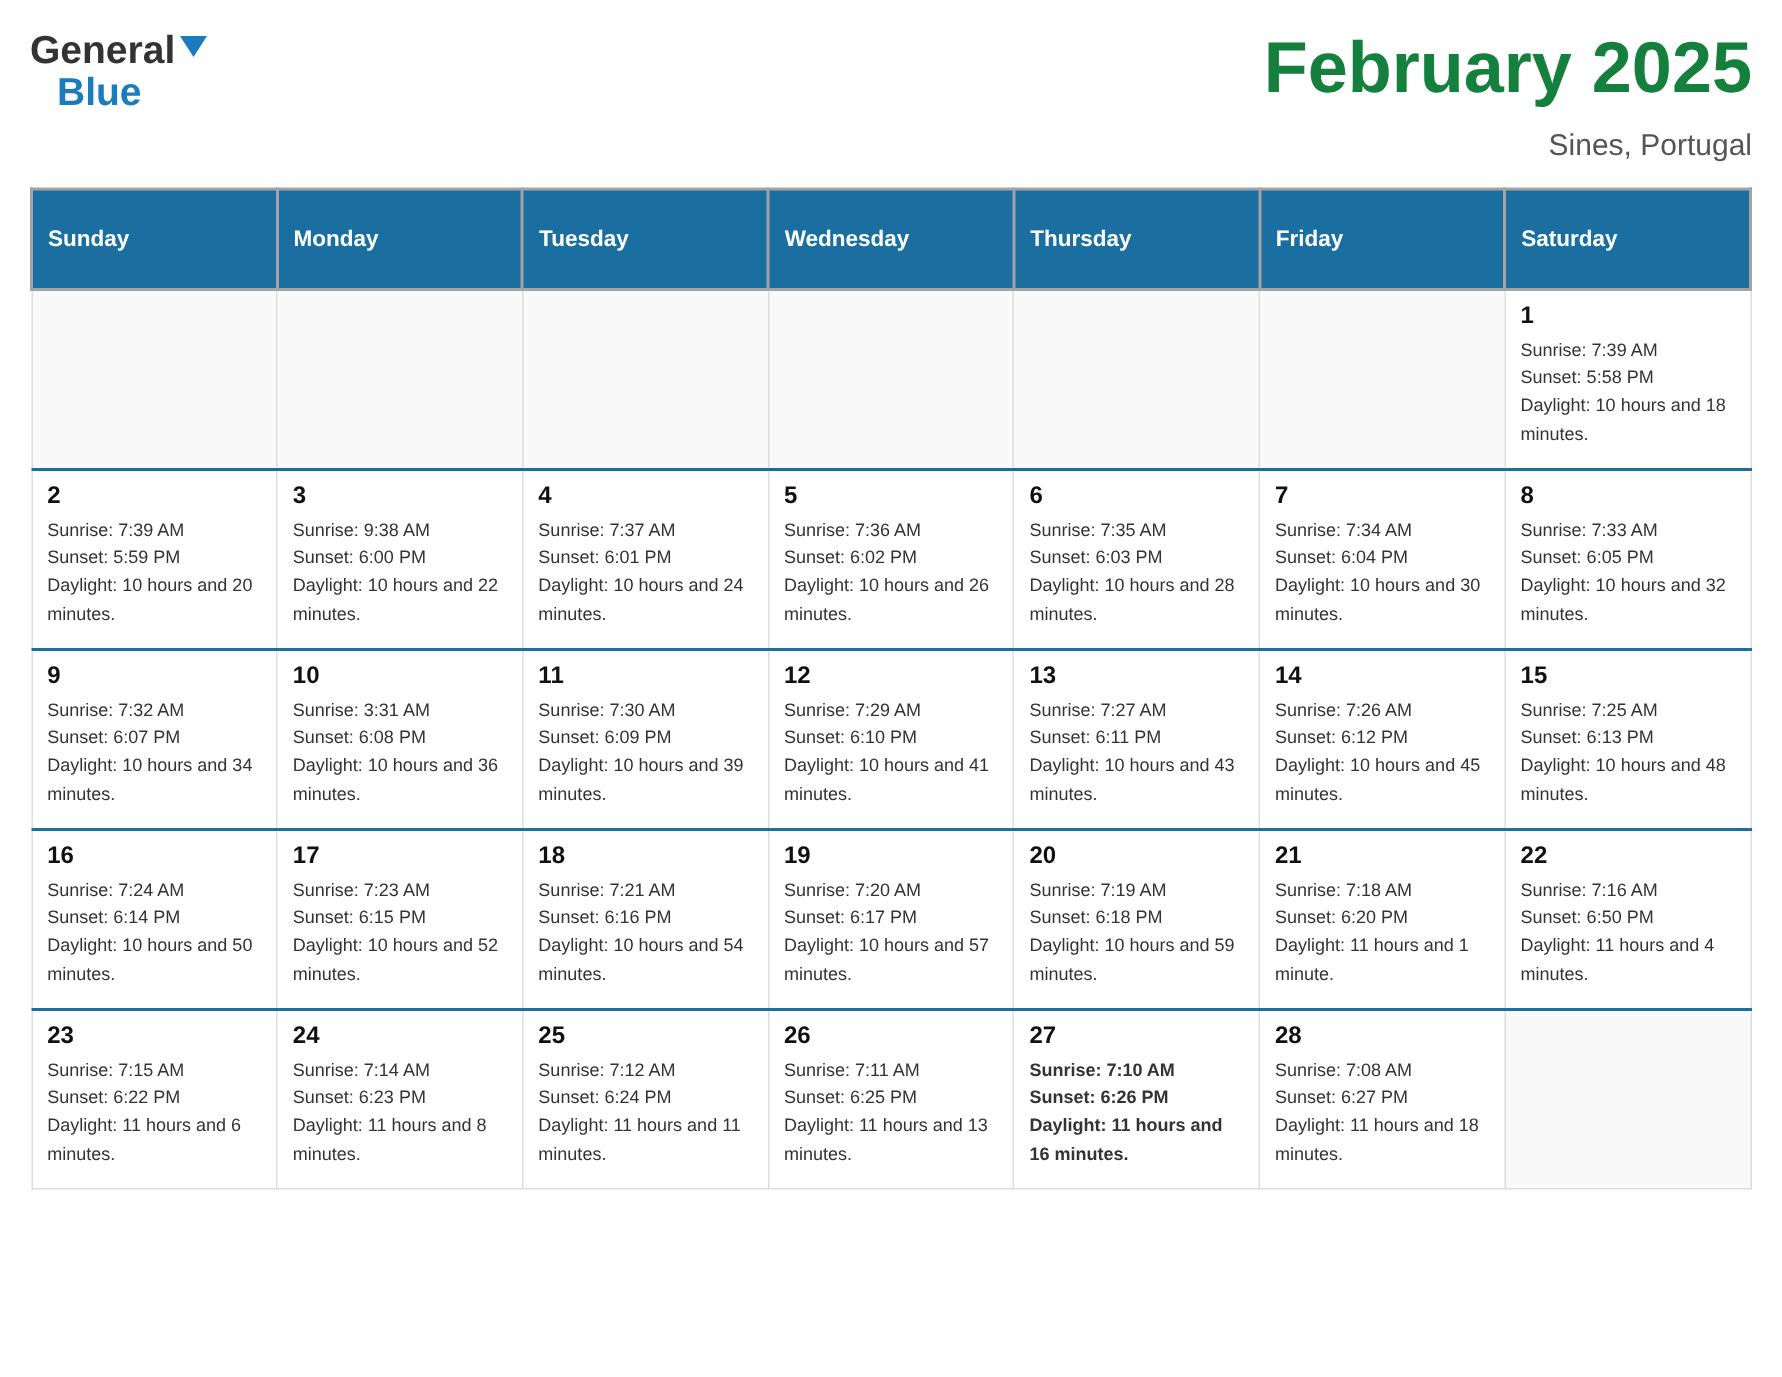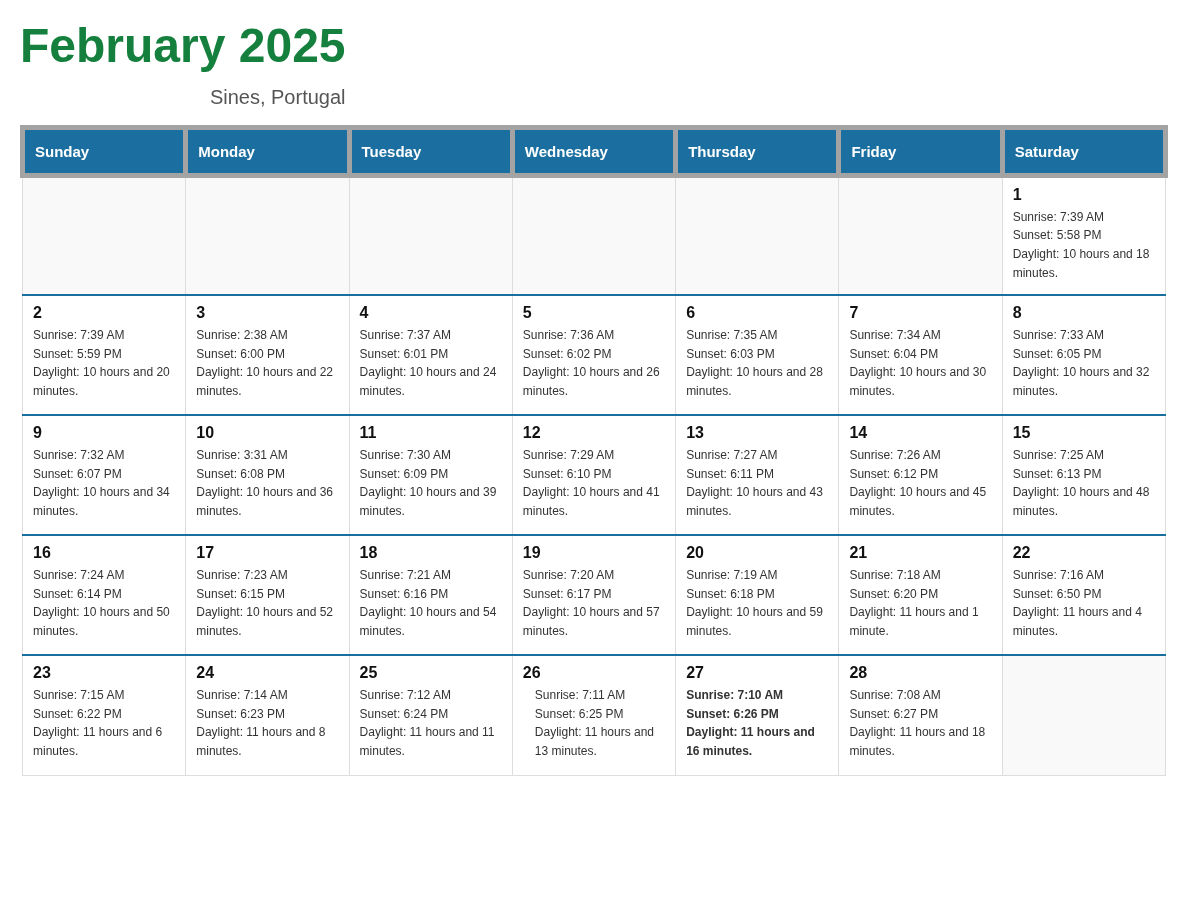--- a/index.html
+++ b/index.html
@@ -51,23 +51,23 @@
     .calendar {
       width: 100%;
       border-collapse: collapse;
       table-layout: fixed;
     }
     .calendar thead tr th {
       background-color: #1a6fa0;
       color: #fff;
       font-size: 15px;
       font-weight: 600;
-      padding: 13px 10px;
+      padding: 24px 10px;
       text-align: left;
-      border: 5px solid #a3a3a3;
+      border: 2px solid #a3a3a3;
     }
     .calendar tbody tr {
       border-top: 2px solid #1a6fa0;
     }
     .calendar tbody tr td {
       vertical-align: top;
       padding: 8px 10px;
       border: 1px solid #ddd;
       border-top: none;
       font-size: 12.5px;
@@ -92,20 +92,29 @@
     .logo-row {
       display: flex;
       align-items: center;
       line-height: 1;
     }
   </style>
 </head>
 <body>
 
 <div class="header">
+  <div class="logo">
+    <div class="logo-row">
+      <span style="font-size:26px;font-weight:bold;color:#333;">General</span>
+      <span class="logo-triangle"></span>
+    </div>
+    <div>
+      <span style="font-size:26px;font-weight:bold;color:#1a7bbf;margin-left:18px;">Blue</span>
+    </div>
+  </div>
   <div class="title-block">
     <div class="month-title">February 2025</div>
     <div class="location">Sines, Portugal</div>
   </div>
 </div>
 
 <table class="calendar">
   <thead>
     <tr>
       <th>Sunday</th>
@@ -134,21 +143,21 @@
       </tr>
       <tr>
         <td>
           <div class="day-number">2</div>
           <div class="day-info" style="white-space: pre-line;">Sunrise: 7:39 AM
 Sunset: 5:59 PM
 Daylight: 10 hours and 20 minutes.</div>
         </td>
         <td>
           <div class="day-number">3</div>
-          <div class="day-info" style="white-space: pre-line;">Sunrise: 2:38 AM
+          <div class="day-info" style="white-space: pre-line;">Sunrise: 9:38 AM
 Sunset: 6:00 PM
 Daylight: 10 hours and 22 minutes.</div>
         </td>
         <td>
           <div class="day-number">4</div>
           <div class="day-info" style="white-space: pre-line;">Sunrise: 7:37 AM
 Sunset: 6:01 PM
 Daylight: 10 hours and 24 minutes.</div>
         </td>
         <td>
@@ -278,21 +287,21 @@
 Daylight: 11 hours and 8 minutes.</div>
         </td>
         <td>
           <div class="day-number">25</div>
           <div class="day-info" style="white-space: pre-line;">Sunrise: 7:12 AM
 Sunset: 6:24 PM
 Daylight: 11 hours and 11 minutes.</div>
         </td>
         <td>
           <div class="day-number">26</div>
-          <div class="day-info" style="white-space: pre-line; margin-left: 12px;">Sunrise: 7:11 AM
+          <div class="day-info" style="white-space: pre-line;">Sunrise: 7:11 AM
 Sunset: 6:25 PM
 Daylight: 11 hours and 13 minutes.</div>
         </td>
         <td>
           <div class="day-number">27</div>
           <div class="day-info" style="white-space: pre-line; font-weight: bold;">Sunrise: 7:10 AM
 Sunset: 6:26 PM
 Daylight: 11 hours and 16 minutes.</div>
         </td>
         <td>

